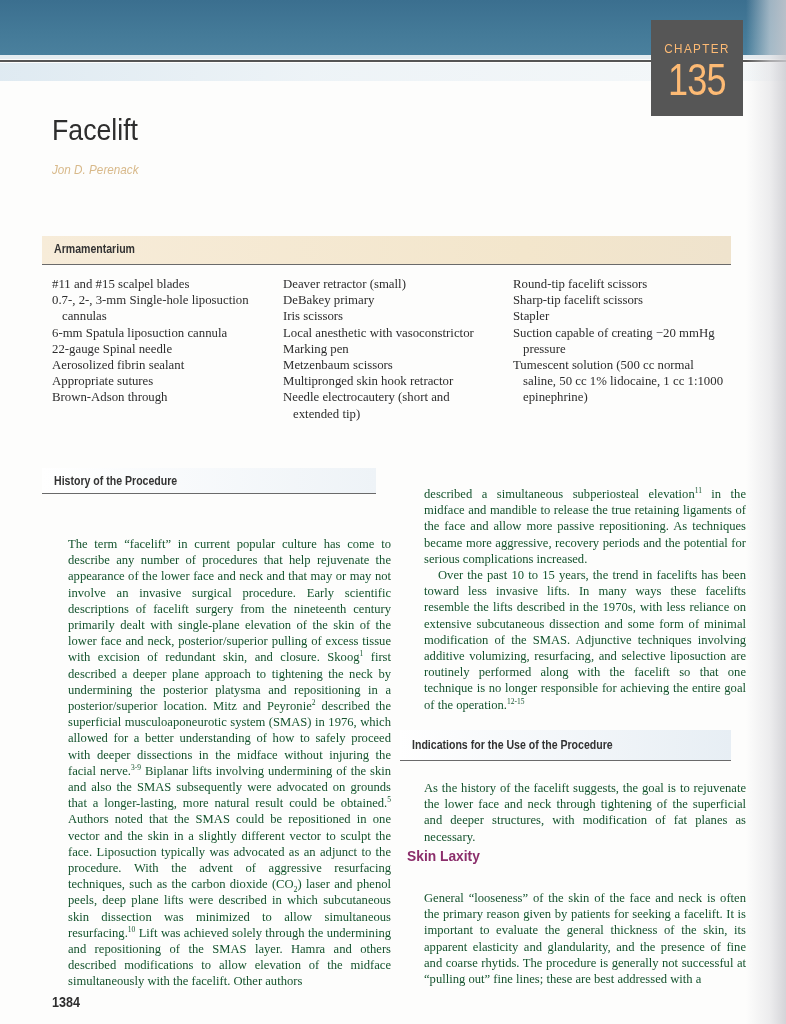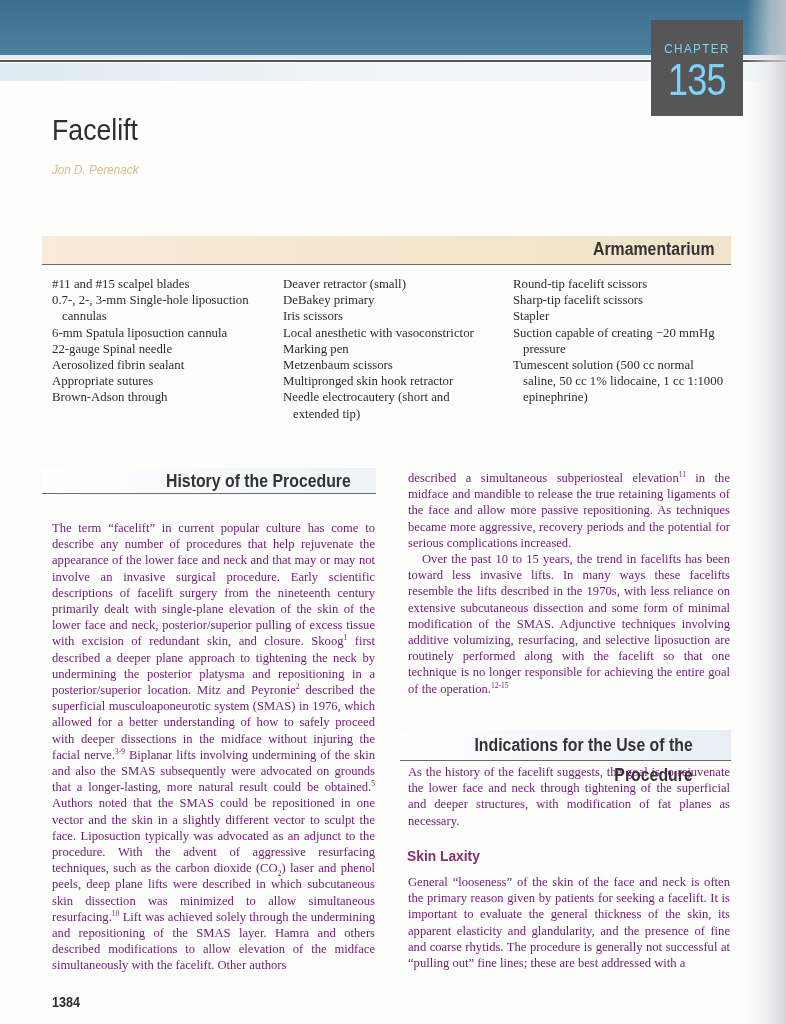--- a/index.html
+++ b/index.html
@@ -26,21 +26,21 @@
       background: linear-gradient(90deg, #d5e4ee 0%, #e8f0f5 40%, #f2f6f8 100%);
       opacity: 0.75;
     }
     .spine-shadow {
       position: absolute; right: 0; top: 0; width: 40px; height: 1024px;
       background: linear-gradient(90deg, rgba(255,255,255,0) 0%, rgba(225,225,228,0.6) 60%, rgba(205,205,210,0.85) 100%);
       pointer-events: none;
     }
     .chapter-box {
       position: absolute; left: 651px; top: 20px; width: 92px; height: 96px;
-      background: #565656; color: #7dd3fc; text-align: center;
+      background: #565656; color: #fdba74; text-align: center;
       font-family: "Liberation Sans", "DejaVu Sans", sans-serif;
     }
     .chapter-label {
       display: block; font-size: 13px; letter-spacing: 1.5px; margin-top: 21px;
       transform: scaleX(0.9);
     }
     .chapter-num {
       display: block; font-size: 44px; line-height: 44px; margin-top: 2px;
       transform: scaleX(0.82); letter-spacing: -1px;
     }
@@ -52,23 +52,23 @@
     }
     .author {
       position: absolute; left: 52px; top: 162px;
       font-family: "Liberation Sans", "DejaVu Sans", sans-serif;
       font-style: italic; font-size: 13px; color: #d8b98a;
       transform: scaleX(0.9); transform-origin: left;
     }
     .section-head {
       position: absolute;
       font-family: "Liberation Sans", "DejaVu Sans", sans-serif;
-      font-weight: bold; font-size: 18px; color: #333;
+      font-weight: bold; font-size: 12px; color: #333;
       border-bottom: 1.5px solid #6a6a6a;
-      box-sizing: border-box; padding-left: 12px; text-align: right;
+      box-sizing: border-box; padding-left: 12px;
     }
     .section-head span { display: inline-block; transform: scaleX(0.88); transform-origin: left; }
     .armament-head {
       left: 42px; top: 236px; width: 689px; height: 29px; line-height: 26px;
       background: linear-gradient(90deg, #f7ecd9 0%, #f3e6cc 70%, #efe3cd 100%);
     }
     .history-head {
       left: 42px; top: 468px; width: 334px; height: 26px; line-height: 26px;
       background: linear-gradient(90deg, #ffffff 0%, #eef3f7 100%);
     }
@@ -80,21 +80,21 @@
     .arm-col {
       position: absolute; top: 276px; font-size: 12.8px; line-height: 16.2px;
       color: #2d2d2d;
     }
     .arm-col div { padding-left: 10px; text-indent: -10px; }
     .col1 { left: 52px; width: 225px; }
     .col2 { left: 283px; width: 215px; }
     .col3 { left: 513px; width: 215px; }
     .body-text {
       position: absolute; font-size: 12.6px; line-height: 16.2px;
-      color: #701a75; text-align: justify; margin: 0;
+      color: #14532d; text-align: justify; margin: 16px;
     }
     .body-text sup { font-size: 7.5px; line-height: 0; }
     .body-text sub { font-size: 8px; line-height: 0; }
     .history-text { left: 52px; top: 520px; width: 323px; text-indent: 0; }
     .right-top-text { left: 408px; top: 470px; width: 322px; }
     .right-top-text .indent { display: block; text-indent: 14px; }
     .indications-text { left: 408px; top: 764px; width: 322px; }
     .skin-head {
       position: absolute; left: 407px; top: 847px;
       font-family: "Liberation Sans", "DejaVu Sans", sans-serif;

